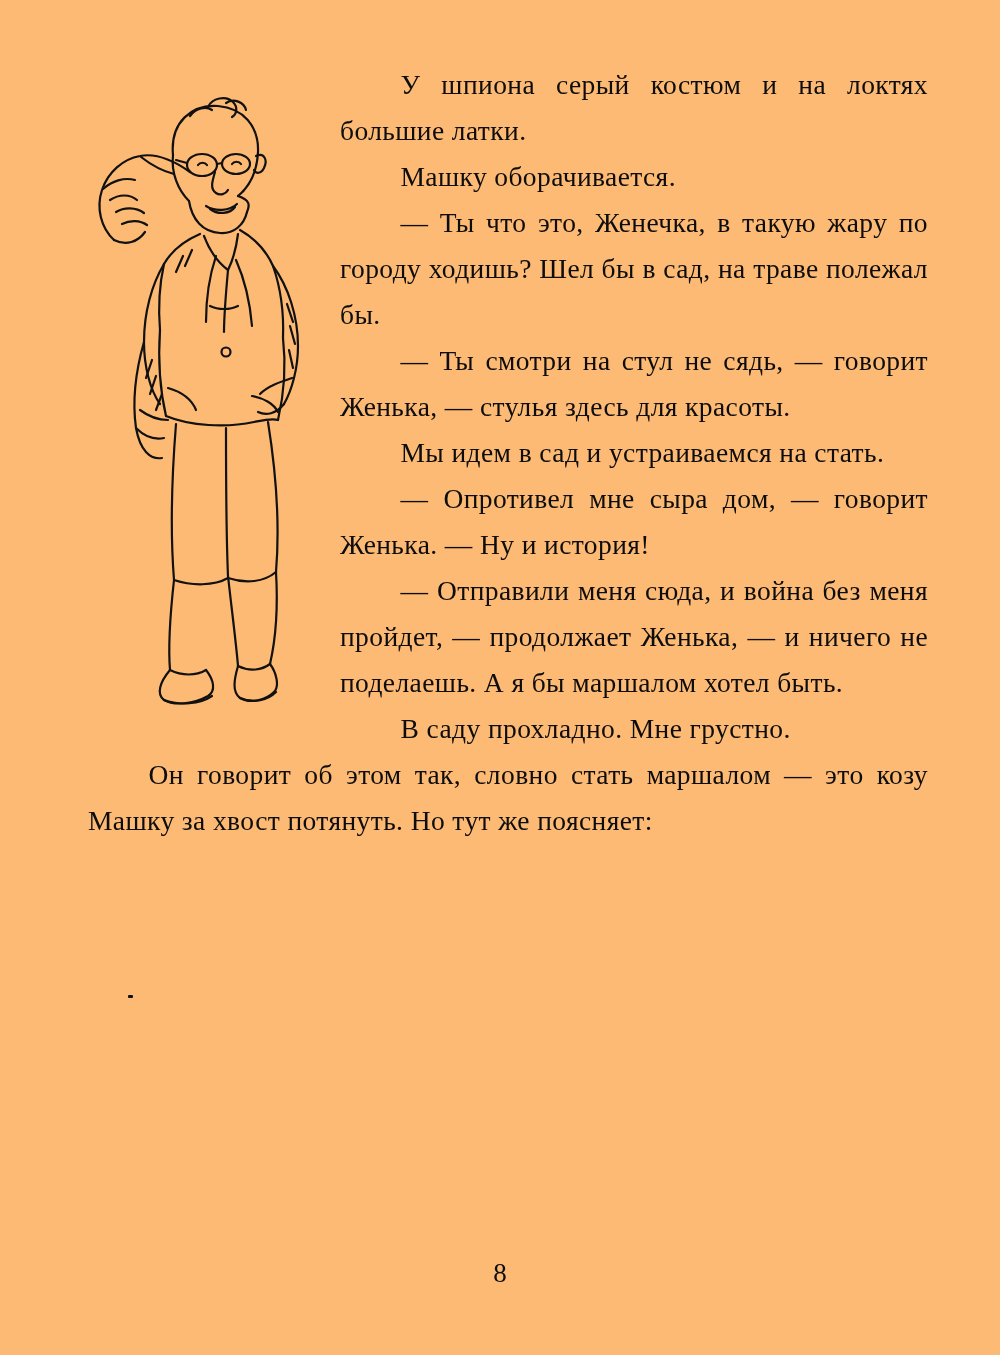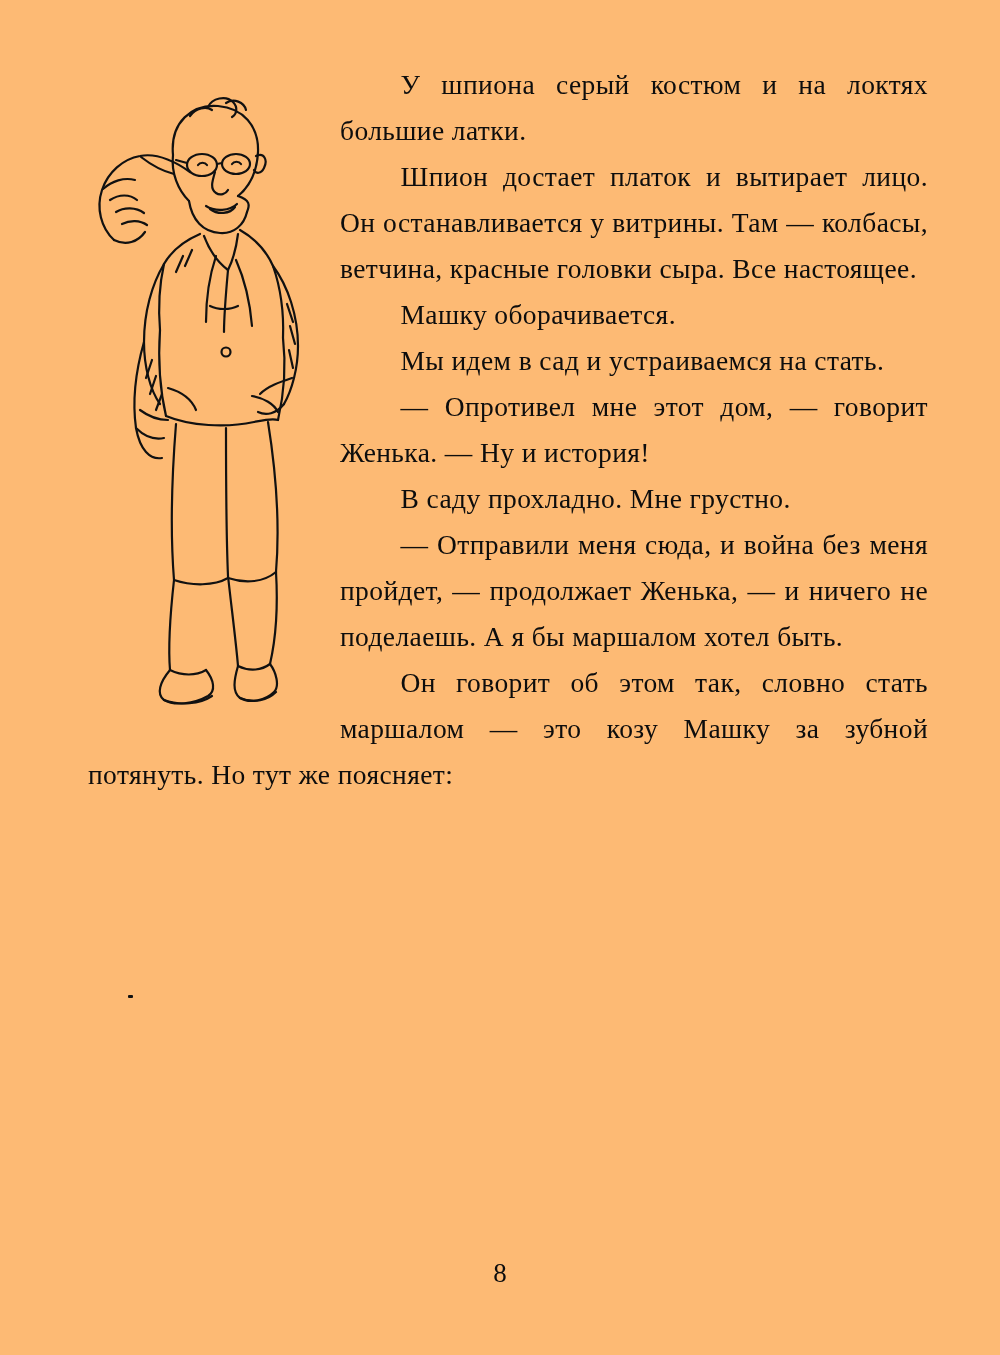--- a/index.html
+++ b/index.html
@@ -175,23 +175,24 @@
       <path d="M152 190 L145 206"></path>
     </svg>
   </div>
 
   <div class="stray-mark"></div>
 
   <div class="text-body">
     <div class="spacer-float"></div>
 
     <p class="para">У шпиона серый костюм и на локтях большие латки.</p>
-    <p class="para">Шпион достает платок и вытирает лицо. Он останавливается у витрины. Там — колбасы, ветчина, красные головки сыра. Все настоящее.</p>
     <p class="para">Машку оборачивается.</p>
+    <p class="para">— Ты что это, Женечка, в такую жару по городу ходишь? Шел бы в сад, на траве полежал бы.</p>
+    <p class="para">— Ты смотри на стул не сядь, — говорит Женька, — стулья здесь для красоты.</p>
     <p class="para">Мы идем в сад и устраиваемся на стать.</p>
-    <p class="para">— Опротивел мне этот дом, — говорит Женька. — Ну и история!</p>
+    <p class="para">— Опротивел мне сыра дом, — говорит Женька. — Ну и история!</p>
+    <p class="para">— Отправили меня сюда, и война без меня пройдет, — продолжает Женька, — и ничего не поделаешь. А я бы маршалом хотел быть.</p>
     <p class="para">В саду прохладно. Мне грустно.</p>
-    <p class="para">— Отправили меня сюда, и война без меня пройдет, — продолжает Женька, — и ничего не поделаешь. А я бы маршалом хотел быть.</p>
-    <p class="para">Он говорит об этом так, словно стать маршалом — это козу Машку за зубной потянуть. Но тут же поясняет:</p>
+    <p class="para">Он говорит об этом так, словно стать маршалом — это козу Машку за хвост потянуть. Но тут же поясняет:</p>
   </div>
 
   <div class="page-number">8</div>
 </div>
 
 </body></html>

